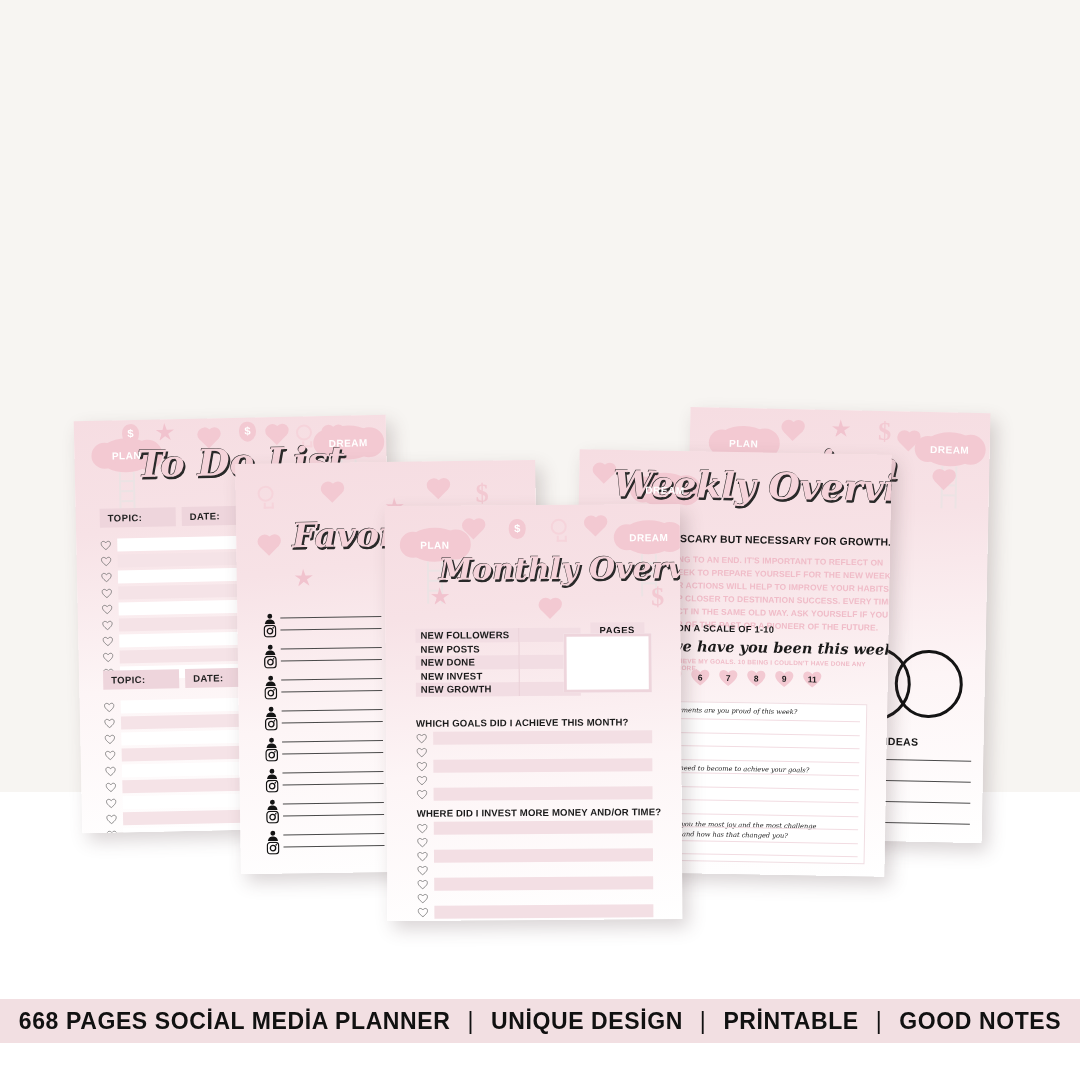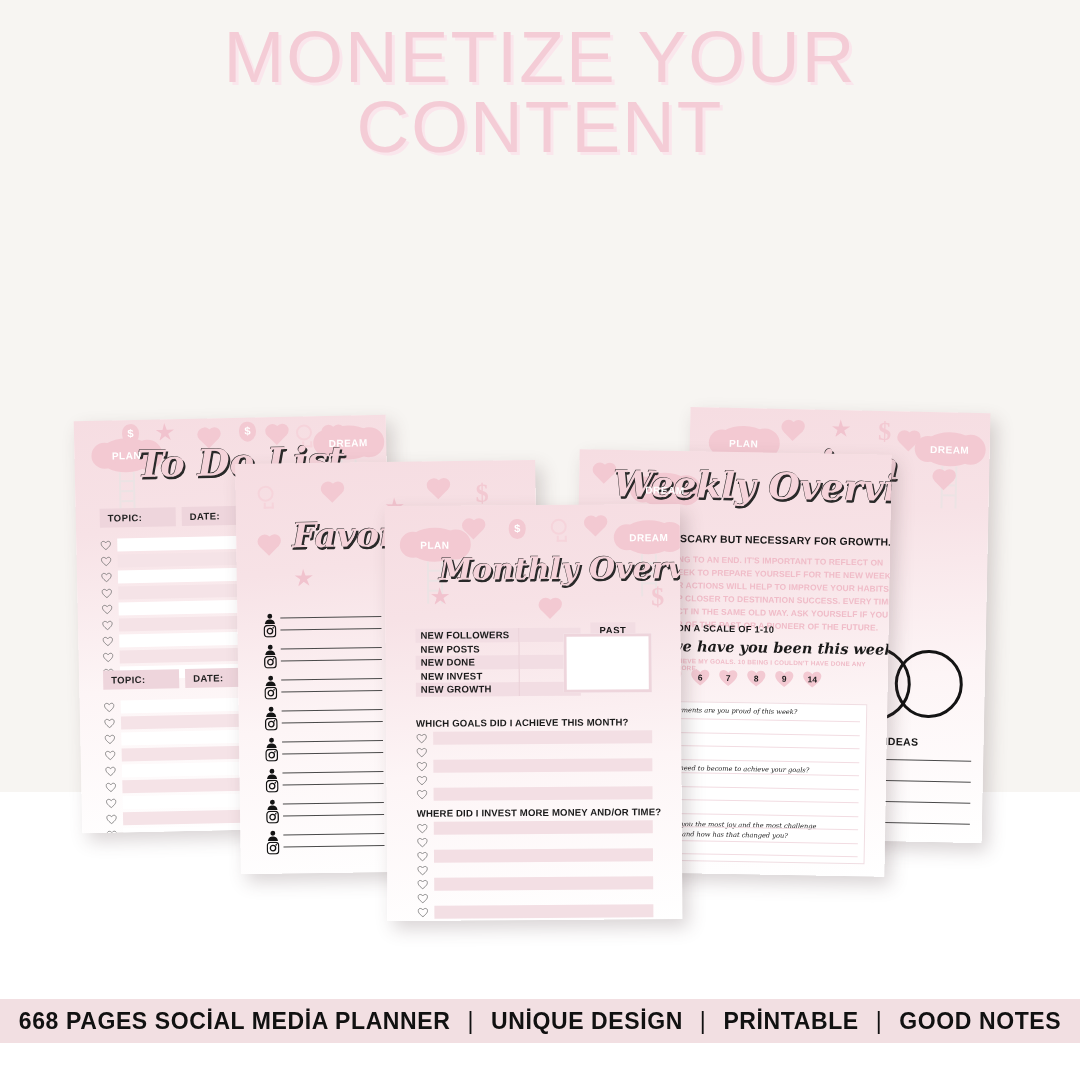--- a/index.html
+++ b/index.html
@@ -216,24 +216,20 @@
   }
   .man-line { position: absolute; height: 1.4px; background: #4a4a4a; }
 </style>
 </head>
 <body>
 
 <div id="bg-top"></div>
 <div id="bg-bottom"></div>
 
 <div id="header">
-  <div id="headline">
-    <span class="l1">MONETIZE YOUR</span>
-    <span class="l2">CONTENT</span>
-  </div>
   <div id="subtitle">
   </div>
 </div>
 
 <div class="page" id="page-todo" style="left:78px; top:418px; width:312px; height:412px; transform: rotate(-1.2deg);">
   <div class="cloudtree" style="left:24px; top:18px;">
     <div class="cloud">
         <span class="cloudword">PLAN</span>
       </div>
     <div class="ladder">
@@ -775,21 +771,21 @@
       <div class="rheart">
         <svg viewBox="0 0 22 20" width="21" height="19" style="position:absolute;left:0;top:0">
           <path d="M11 19 C2.5 12.8 0.6 8.6 1.8 5.2 C3 1.8 8 1 11 5 C14 1 19 1.8 20.2 5.2 C21.4 8.6 19.5 12.8 11 19 Z" fill="#f3c9d2"></path>
         </svg>
         <span class="num">9</span>
       </div>
       <div class="rheart">
         <svg viewBox="0 0 22 20" width="21" height="19" style="position:absolute;left:0;top:0">
           <path d="M11 19 C2.5 12.8 0.6 8.6 1.8 5.2 C3 1.8 8 1 11 5 C14 1 19 1.8 20.2 5.2 C21.4 8.6 19.5 12.8 11 19 Z" fill="#f3c9d2"></path>
         </svg>
-        <span class="num">14</span>
+        <span class="num">11</span>
       </div>
     </div>
 
   <div class="lined-box" style="left:92px; top:250px; width:200px; height:160px;">
     <div class="scriptq" style="left:6px; top:4px;">vements are you proud of this week?</div>
     <div class="scriptq" style="left:6px; top:62px;">u need to become to achieve your goals?</div>
     <div class="scriptq" style="left:6px; top:118px;">ht you the most joy and the most challenge</div>
     <div class="scriptq" style="left:6px; top:128px;">ek and how has that changed you?</div>
     <div id="wk-lines">
         <div style="position: absolute; left: 6px; right: 6px; top: 16px; height: 1px; background: rgb(242, 220, 226);"></div>
@@ -854,21 +850,21 @@
       <div class="srow">
         <div class="slabel">NEW INVEST</div>
         <div class="sval"></div>
       </div>
       <div class="srow alt">
         <div class="slabel">NEW GROWTH</div>
         <div class="sval"></div>
       </div>
     </div>
 
-  <div class="noteslabel" style="left:205px; top:118px;">PAST</div>
+  <div class="noteslabel" style="left:205px; top:118px;">PAGES</div>
   <div class="notesbox" style="left:178px; top:129px; width:88px; height:59px;"></div>
 
   <div class="qhead" style="left:30px; top:212px;">WHICH GOALS DID I ACHIEVE THIS MONTH?</div>
   <div id="mq1-rows">
       <div class="row-line" style="left: 30px; top: 226px; width: 236px;">
         <div class="hollow-heart">
           <svg viewBox="0 0 16 15" width="11" height="11">
             <path d="M8 14 C2 9.5 0.6 6.4 1.4 4 C2.2 1.6 5.6 1 8 4 C10.4 1 13.8 1.6 14.6 4 C15.4 6.4 14 9.5 8 14 Z" fill="none" stroke="#6a6a6a" stroke-width="1.1"></path>
           </svg>
         </div>

